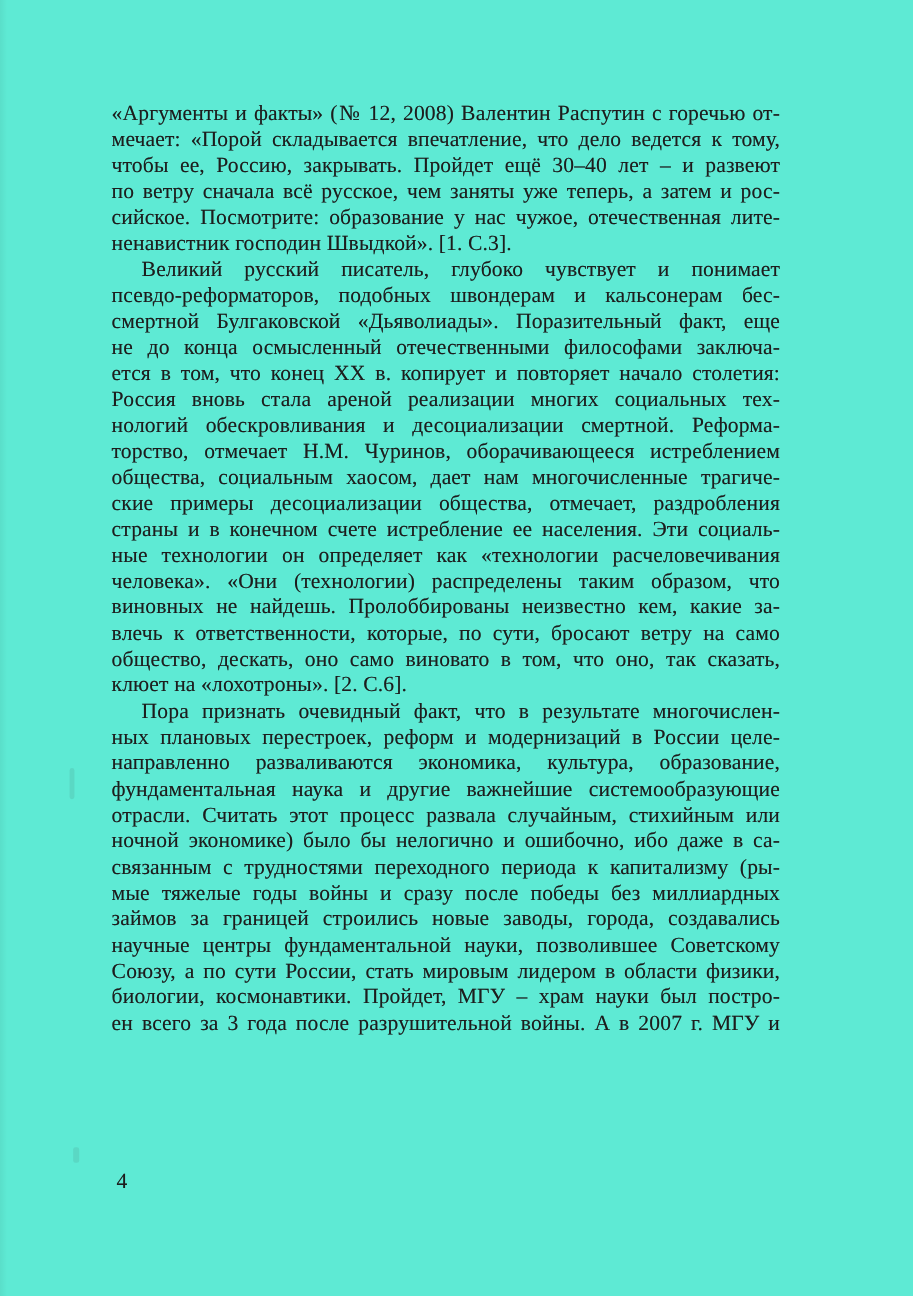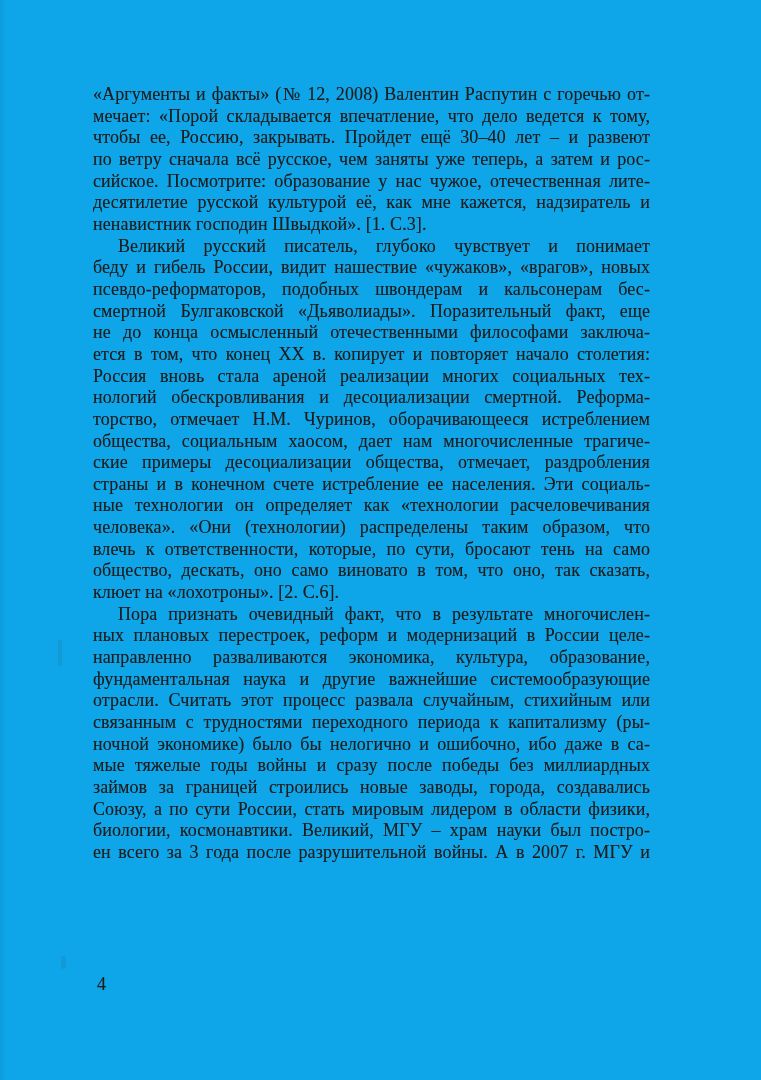--- a/index.html
+++ b/index.html
@@ -4,21 +4,21 @@
 <style>
   html, body {
     margin: 0;
     padding: 0;
     background: #ffffff;
   }
   .page {
     position: relative;
     width: 761px;
     height: 1080px;
-    background: #0ea5e9;
+    background: #5eead4;
     overflow: hidden;
     font-family: "Liberation Serif", "DejaVu Serif", serif;
   }
   
   .scan-edge {
     position: absolute;
     left: 0; top: 0; bottom: 0;
     width: 6px;
     background: linear-gradient(to right, rgba(0,0,0,0.05), rgba(0,0,0,0));
   }
@@ -69,47 +69,47 @@
   <div class="scan-edge"></div>
   <div class="artifact a1"></div>
   <div class="artifact a2"></div>
 
   <div class="text-block">
       <div class="line">«Аргументы и факты» (№ 12, 2008) Валентин Распутин с горечью от-</div>
       <div class="line">мечает: «Порой складывается впечатление, что дело ведется к тому,</div>
       <div class="line">чтобы ее, Россию, закрывать. Пройдет ещё 30–40 лет – и развеют</div>
       <div class="line">по ветру сначала всё русское, чем заняты уже теперь, а затем и рос-</div>
       <div class="line">сийское. Посмотрите: образование у нас чужое, отечественная лите-</div>
-      <div class="line">десятилетие русской культурой её, как мне кажется, надзиратель и</div>
       <div class="line para-end">ненавистник господин Швыдкой». [1. С.3].</div>
       <div class="line indent">Великий русский писатель, глубоко чувствует и понимает</div>
-      <div class="line">беду и гибель России, видит нашествие «чужаков», «врагов», новых</div>
       <div class="line">псевдо-реформаторов, подобных швондерам и кальсонерам бес-</div>
       <div class="line">смертной Булгаковской «Дьяволиады». Поразительный факт, еще</div>
       <div class="line">не до конца осмысленный отечественными философами заключа-</div>
       <div class="line">ется в том, что конец XX в. копирует и повторяет начало столетия:</div>
       <div class="line">Россия вновь стала ареной реализации многих социальных тех-</div>
       <div class="line">нологий обескровливания и десоциализации смертной. Реформа-</div>
       <div class="line">торство, отмечает Н.М. Чуринов, оборачивающееся истреблением</div>
       <div class="line">общества, социальным хаосом, дает нам многочисленные трагиче-</div>
       <div class="line">ские примеры десоциализации общества, отмечает, раздробления</div>
       <div class="line">страны и в конечном счете истребление ее населения. Эти социаль-</div>
       <div class="line">ные технологии он определяет как «технологии расчеловечивания</div>
       <div class="line">человека». «Они (технологии) распределены таким образом, что</div>
-      <div class="line">влечь к ответственности, которые, по сути, бросают тень на само</div>
+      <div class="line">виновных не найдешь. Пролоббированы неизвестно кем, какие за-</div>
+      <div class="line">влечь к ответственности, которые, по сути, бросают ветру на само</div>
       <div class="line">общество, дескать, оно само виновато в том, что оно, так сказать,</div>
       <div class="line para-end">клюет на «лохотроны». [2. С.6].</div>
       <div class="line indent">Пора признать очевидный факт, что в результате многочислен-</div>
       <div class="line">ных плановых перестроек, реформ и модернизаций в России целе-</div>
       <div class="line">направленно разваливаются экономика, культура, образование,</div>
       <div class="line">фундаментальная наука и другие важнейшие системообразующие</div>
       <div class="line">отрасли. Считать этот процесс развала случайным, стихийным или</div>
+      <div class="line">ночной экономике) было бы нелогично и ошибочно, ибо даже в са-</div>
       <div class="line">связанным с трудностями переходного периода к капитализму (ры-</div>
-      <div class="line">ночной экономике) было бы нелогично и ошибочно, ибо даже в са-</div>
       <div class="line">мые тяжелые годы войны и сразу после победы без миллиардных</div>
       <div class="line">займов за границей строились новые заводы, города, создавались</div>
+      <div class="line">научные центры фундаментальной науки, позволившее Советскому</div>
       <div class="line">Союзу, а по сути России, стать мировым лидером в области физики,</div>
-      <div class="line">биологии, космонавтики. Великий, МГУ – храм науки был постро-</div>
+      <div class="line">биологии, космонавтики. Пройдет, МГУ – храм науки был постро-</div>
       <div class="line">ен всего за 3 года после разрушительной войны. А в 2007 г. МГУ и</div>
     </div>
 
   <div class="page-number">4</div>
 </div>
 
 </body></html>

